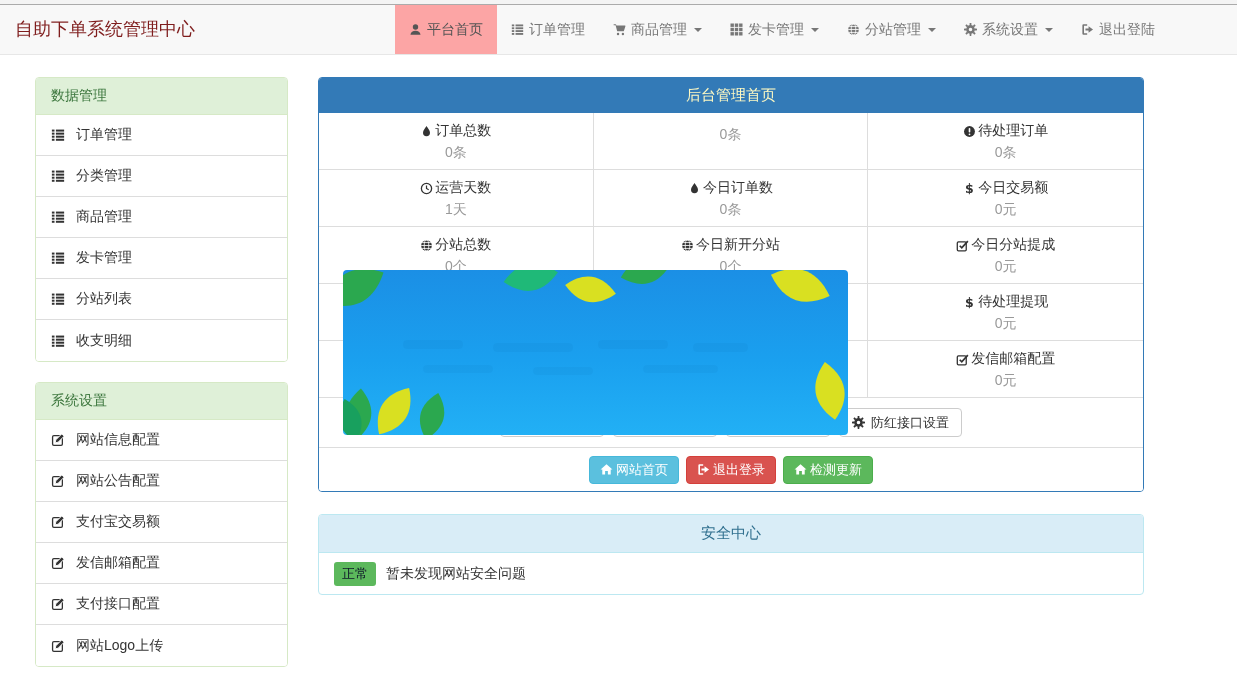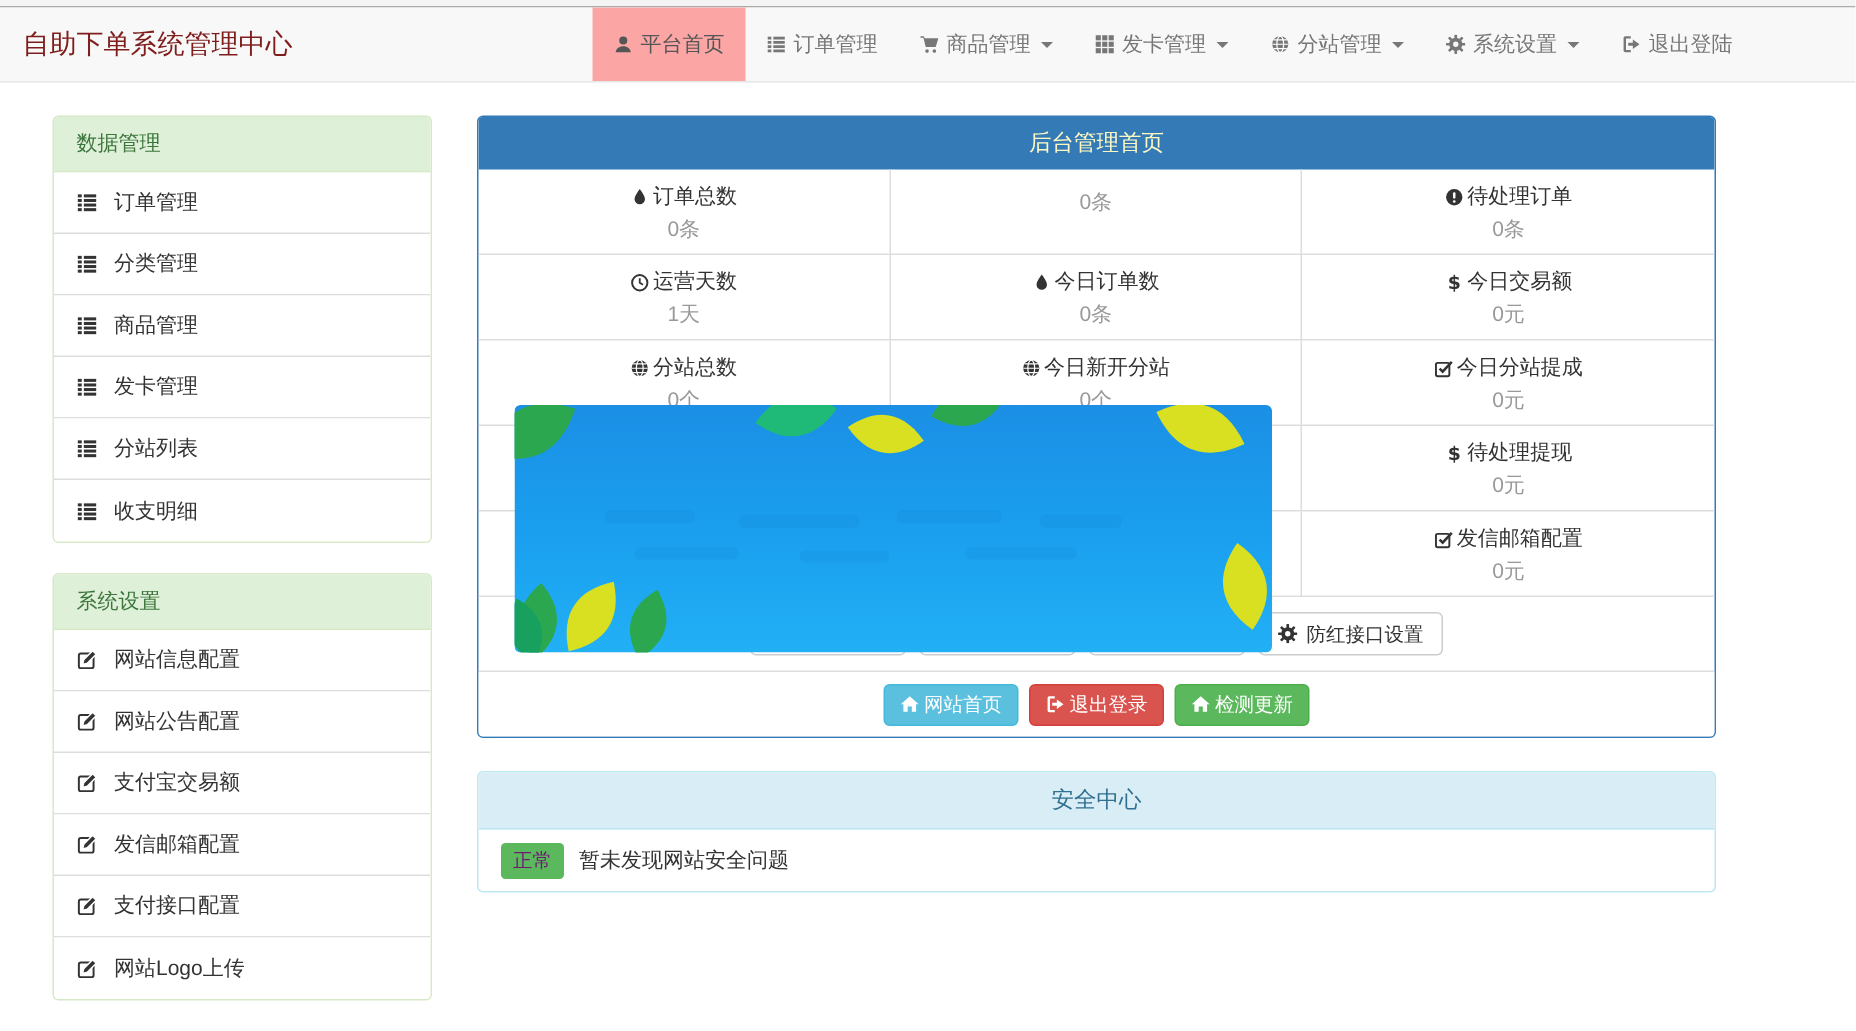--- a/index.html
+++ b/index.html
@@ -54,21 +54,21 @@
     display:inline-flex; align-items:center; gap:3px; padding:0 10px; cursor:pointer;
     font-family:inherit; }
   .btn-info { background:#5bc0de; border:1px solid #46b8da; }
   .btn-danger { background:#d9534f; border:1px solid #d43f3a; }
   .btn-success { background:#5cb85c; border:1px solid #4cae4c; }
 
   .panel-info { border:1px solid #bce8f1; margin-top:22px; }
   .panel-info .phead { background:#d9edf7; color:#31708f; border-bottom:1px solid #bce8f1;
     text-align:center; padding:9px 15px; font-size:15px; }
   .sec-body { display:flex; align-items:center; gap:10px; padding:10px 15px; height:41px; }
-  .badge-ok { background:#5cb85c; color:#701a75; font-size:13px; border-radius:3px;
+  .badge-ok { background:#5cb85c; color:#0f172a; font-size:13px; border-radius:3px;
     padding:3px 8px; }
   .sec-msg { font-size:14px; color:#333; }
 
   .banner { position:absolute; left:343px; top:270px; width:505px; height:165px; z-index:5; }
 
   .ic { width:14px; height:14px; flex:none; fill:currentColor; display:inline-block; }
   .ic-sm { width:13px; height:13px; }
   .hidden-defs { position:absolute; width:0; height:0; overflow:hidden; }
 </style>
 </head>

